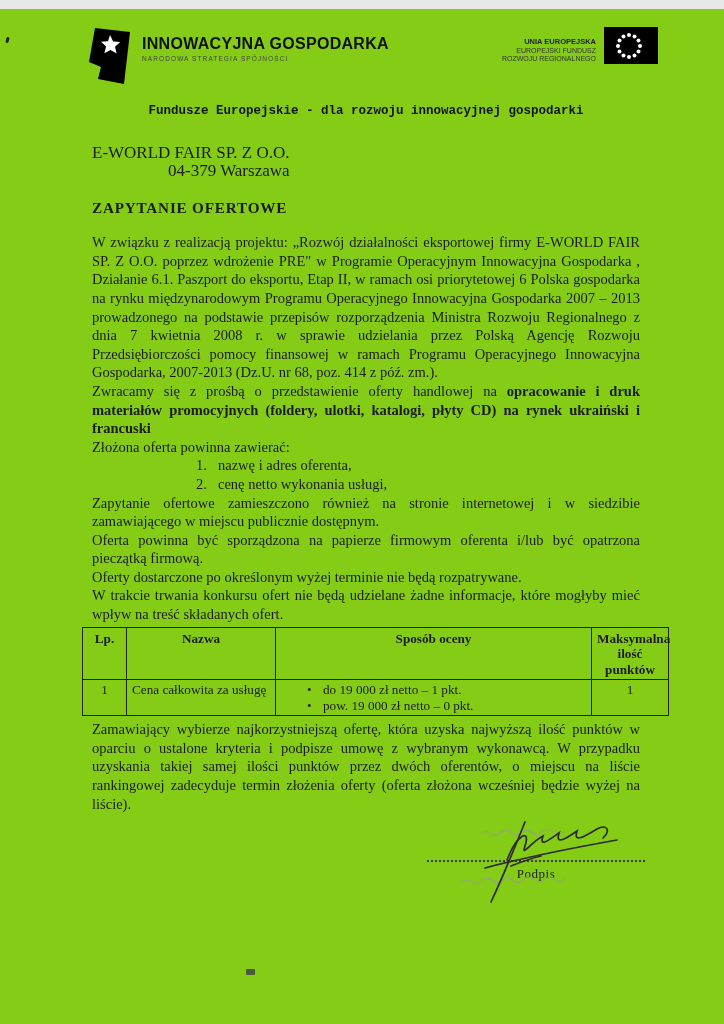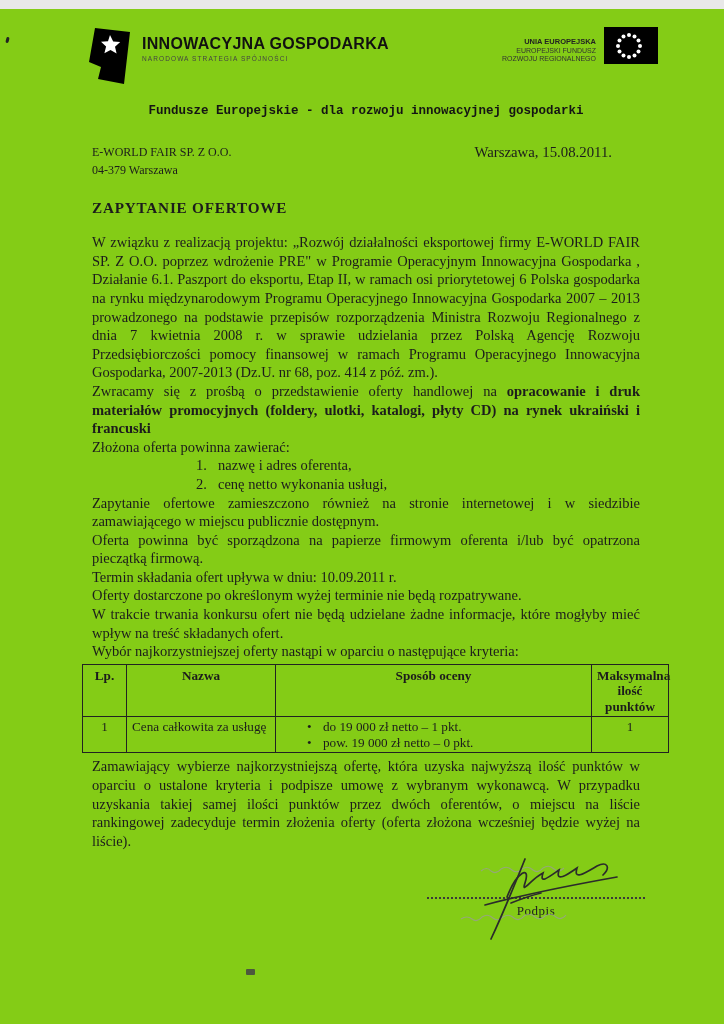--- a/index.html
+++ b/index.html
@@ -39,21 +39,21 @@
   .eu-line1{font-size:7.5px;font-weight:bold;color:#222;}
   .eu-line2,.eu-line3{font-size:7px;color:#333;}
   
   .motto{
     margin-top:16px;text-align:center;
     font-family:"Liberation Mono", monospace;
     font-weight:bold;font-size:12.5px;line-height:17px;color:#141414;
   }
   
   .letterhead{display:flex;justify-content:space-between;margin-top:24px;}
-  .lh-left{font-size:12px;line-height:17.6px;}
+  .lh-left{font-size:17px;line-height:17.6px;text-align:right;}
   .lh-date{font-size:14.8px;margin-right:28px;}
   
   .doc-title{
     text-align:left;font-weight:bold;font-size:15.2px;
     letter-spacing:.8px;margin-top:20px;
   }
   
   .body-text{margin-top:16px;font-size:14.5px;line-height:18.6px;}
   .body-text p{margin:0;text-align:justify;}
   .body-text .noj{text-align:left;}
@@ -144,45 +144,42 @@
 
   <div class="motto">
     <div>Fundusze Europejskie - dla rozwoju innowacyjnej gospodarki</div>
   </div>
 
   <div class="letterhead">
     <div class="lh-left">
       <div>E-WORLD FAIR SP. Z O.O.</div>
       <div>04-379 Warszawa</div>
     </div>
-    <div class="lh-date">Warszawa, 15.08.2011.</div>
   </div>
 
   <div class="doc-title">ZAPYTANIE OFERTOWE</div>
 
   <div class="body-text">
     <p>W związku z realizacją projektu: „Rozwój działalności eksportowej firmy E-WORLD FAIR SP. Z O.O. poprzez wdrożenie PRE"  w Programie Operacyjnym Innowacyjna Gospodarka , Działanie 6.1. Paszport do eksportu, Etap II, w  ramach osi priorytetowej 6 Polska gospodarka na rynku międzynarodowym Programu Operacyjnego Innowacyjna Gospodarka 2007 – 2013 prowadzonego na podstawie przepisów rozporządzenia Ministra Rozwoju Regionalnego z dnia 7 kwietnia 2008 r. w sprawie udzielania przez Polską Agencję Rozwoju Przedsiębiorczości pomocy finansowej w ramach Programu Operacyjnego Innowacyjna Gospodarka, 2007-2013 (Dz.U. nr 68, poz. 414 z póź. zm.).</p>
     <p><span>Zwracamy się z prośbą o przedstawienie oferty handlowej na </span><span class="bold">opracowanie i druk materiałów promocyjnych (foldery, ulotki, katalogi, płyty CD)  na rynek ukraiński i francuski</span></p>
     <p class="noj">Złożona oferta powinna zawierać:</p>
     <div class="num-list">
       <div class="num-item">
         <span class="num">1.</span>
         <span>nazwę i adres oferenta,</span>
       </div>
       <div class="num-item">
         <span class="num">2.</span>
         <span>cenę netto wykonania usługi,</span>
       </div>
     </div>
     <p>Zapytanie ofertowe zamieszczono również na stronie internetowej i w siedzibie zamawiającego w miejscu publicznie dostępnym.</p>
     <p>Oferta powinna być sporządzona na papierze firmowym oferenta i/lub być opatrzona pieczątką firmową.</p>
-    <p class="noj">Termin składania ofert upływa w dniu: 10.09.2011 r.</p>
     <p class="noj">Oferty dostarczone po określonym wyżej terminie nie będą rozpatrywane.</p>
     <p>W trakcie trwania konkursu ofert nie będą udzielane żadne informacje, które mogłyby mieć wpływ na treść składanych ofert.</p>
-    <p class="noj">Wybór najkorzystniejszej oferty nastąpi w oparciu o następujące kryteria:</p>
   </div>
 
   <table class="criteria">
     <thead>
       <tr>
         <th class="c-lp">Lp.</th>
         <th class="c-nazwa">Nazwa</th>
         <th class="c-ocena">Sposób oceny</th>
         <th class="c-punkty">Maksymalna ilość punktów</th>
       </tr>

